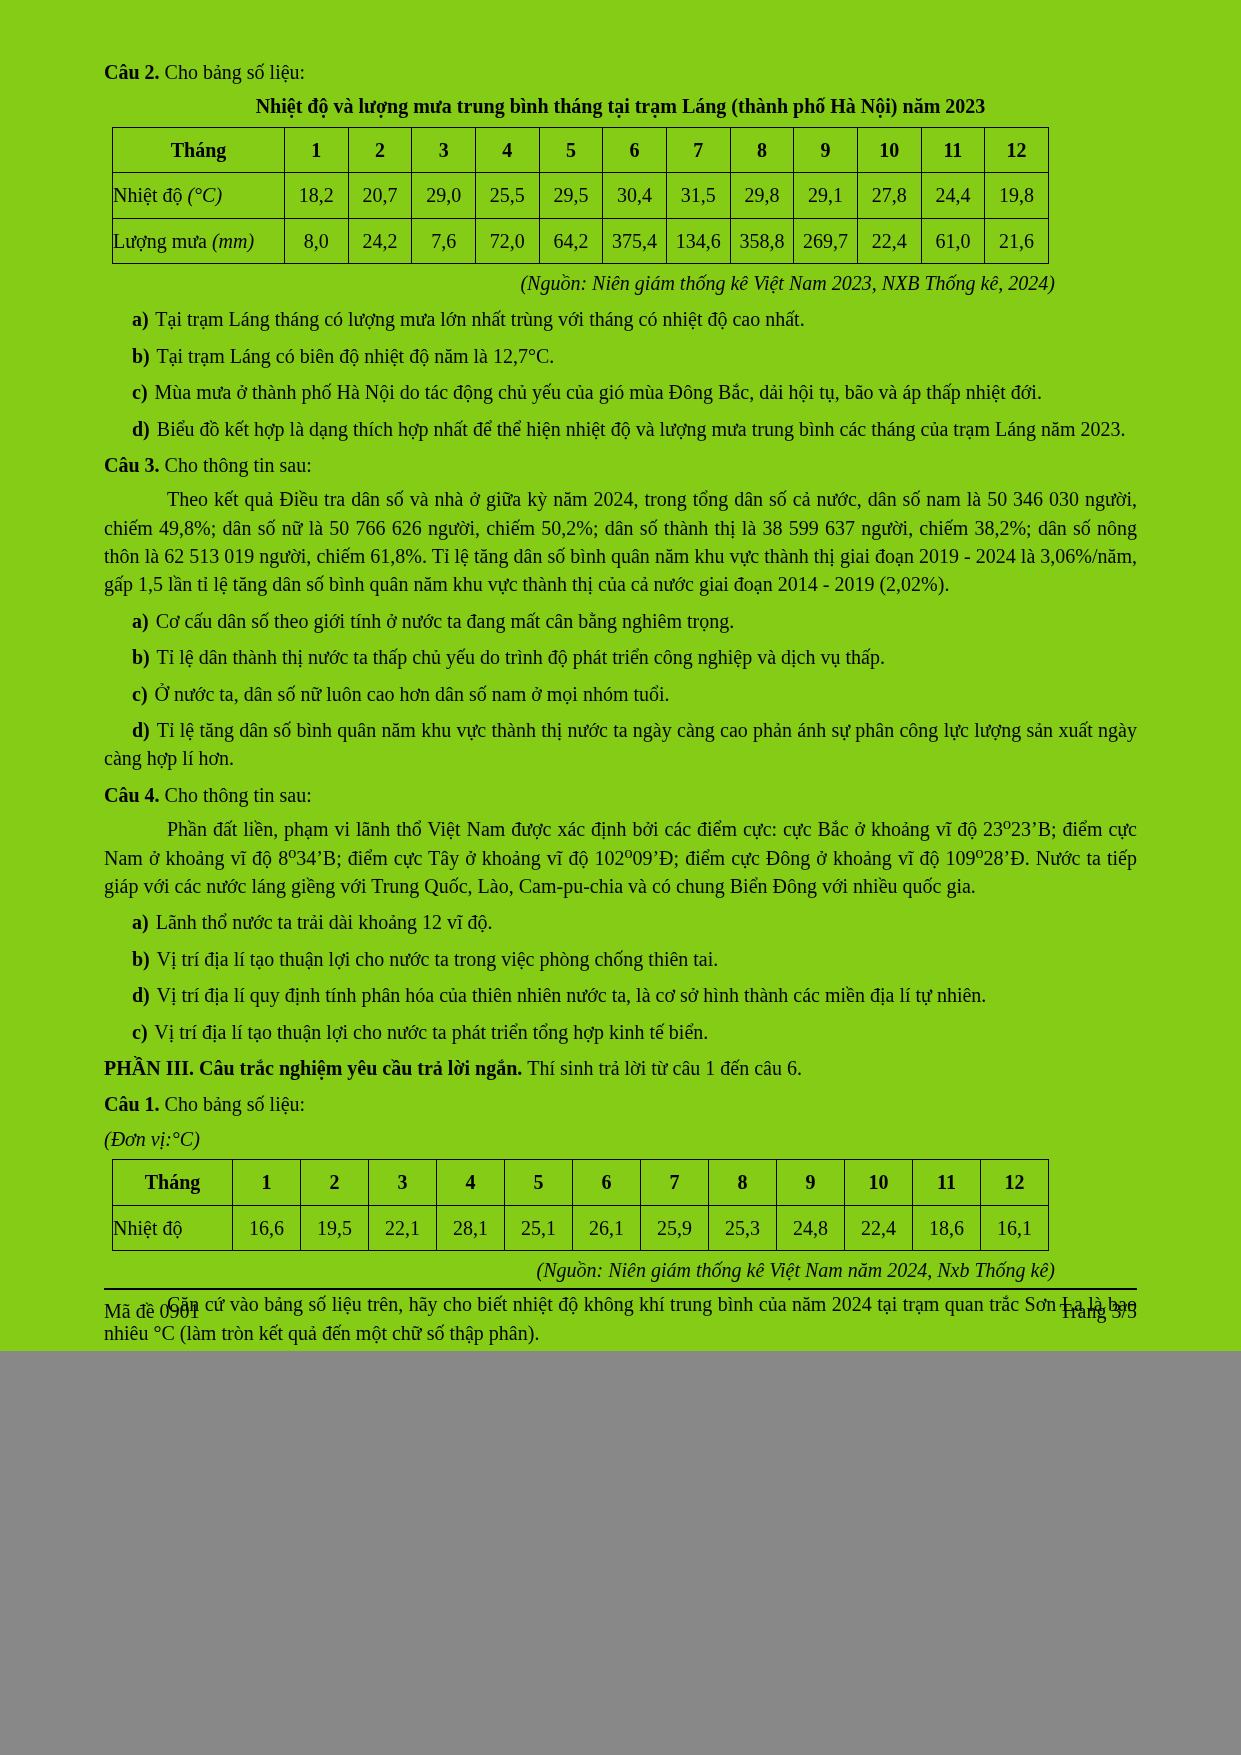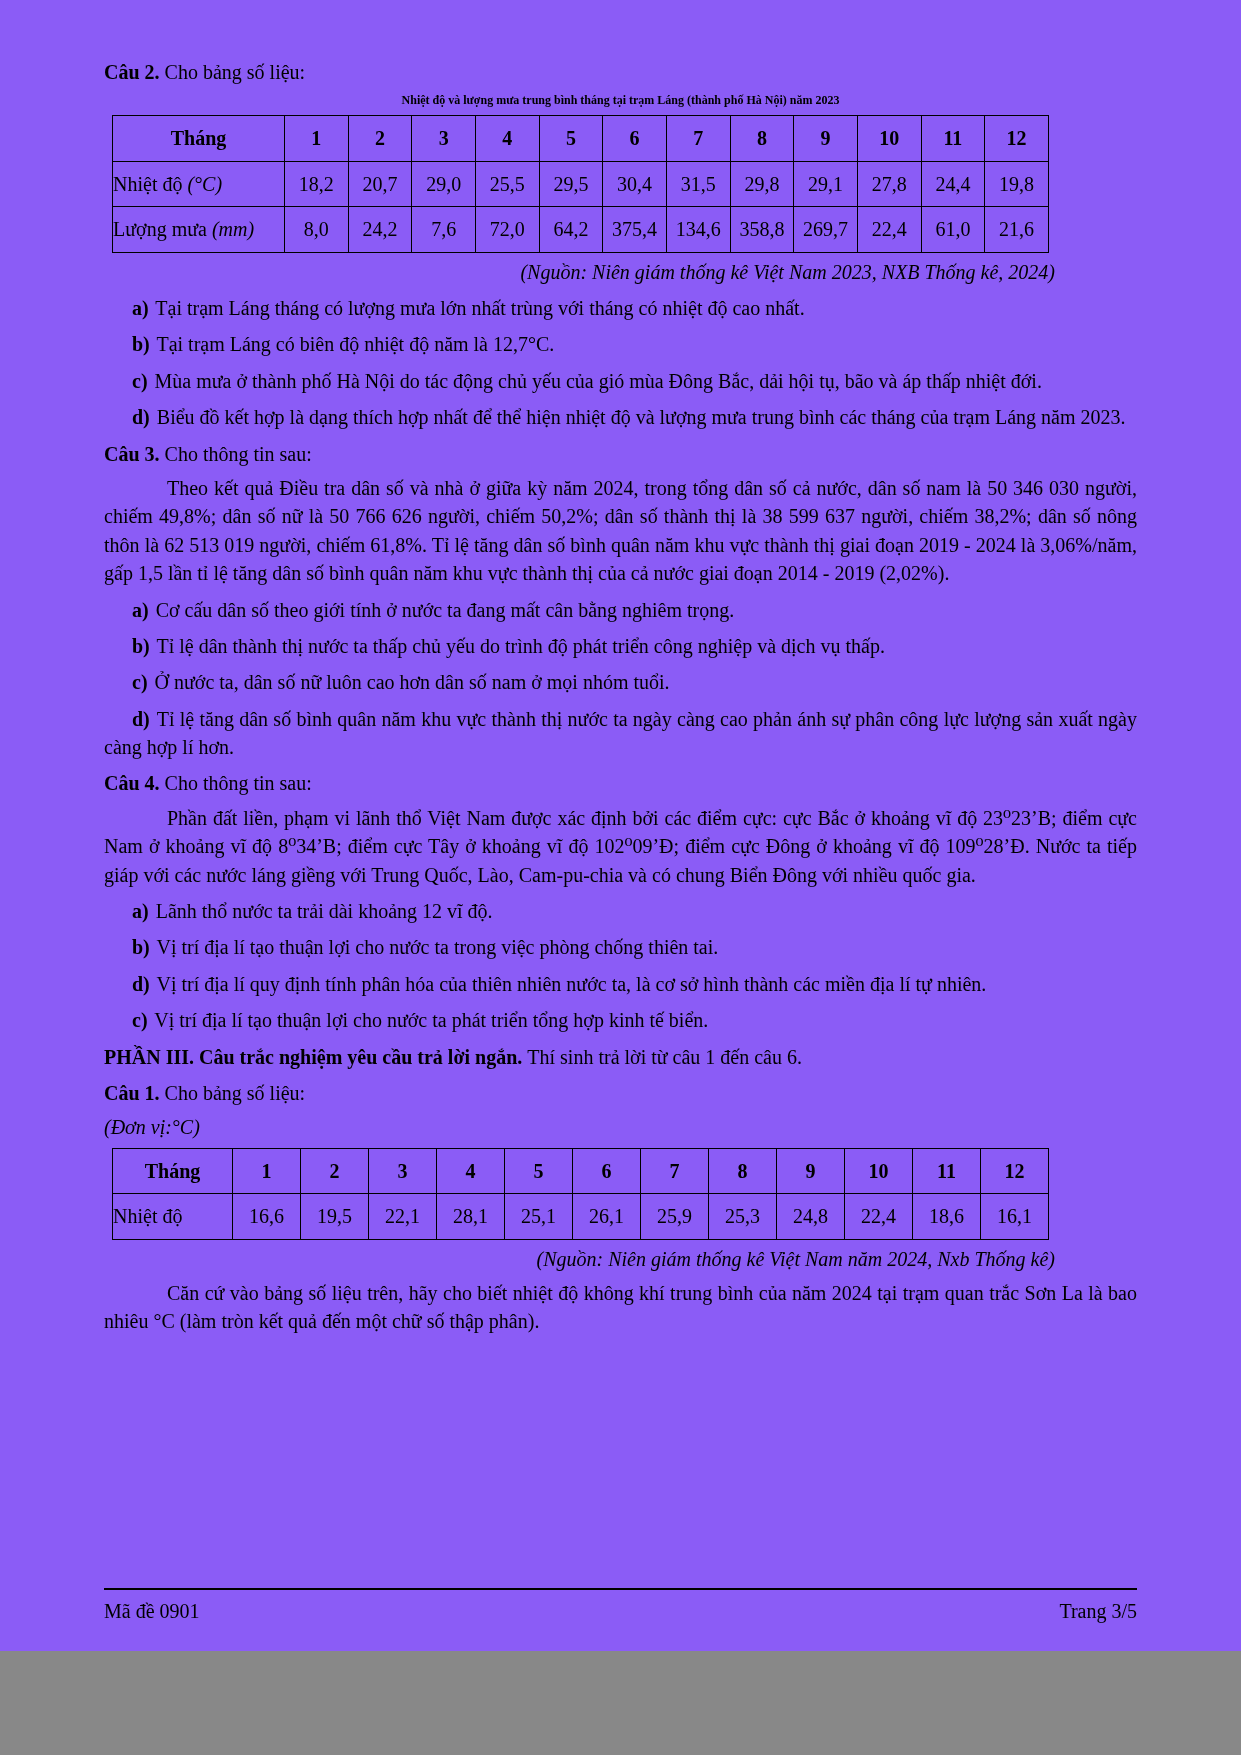--- a/index.html
+++ b/index.html
@@ -1,32 +1,32 @@
 <!DOCTYPE html>
 <html><head>
 <meta charset="utf-8">
 <style>
   * { margin:0; padding:0; box-sizing:border-box; }
   html,body { background:#888; }
   .page {
-    width:1241px; height:1651px; margin:0 auto; background:#8b5cf6;
+    width:1241px; height:1351px; margin:0 auto; background:#84cc16;
     position:relative; color:#000;
     font-family:"Liberation Serif","DejaVu Serif",serif;
     font-size:20px; line-height:1.42;
     padding:50px 104px 0 104px;
   }
   p { margin:0; }
   .q-head { margin-top:8px; }
   .q-head b { margin-right:5px; }
   .part-head { margin-top:8px; }
   .part-head b { margin-right:5px; }
   .stmt { margin-top:8px; text-indent:28px; text-align:justify; }
   .stmt-label { margin-right:2px; }
   .body-par { margin-top:6px; text-indent:63px; text-align:justify; }
-  .table-title { text-align:center; font-weight:bold; margin-top:6px; font-size:12px; }
+  .table-title { text-align:center; font-weight:bold; margin-top:6px; font-size:20px; }
   .data-table {
     border-collapse:collapse; table-layout:fixed;
     width:937px; margin:6px 0 4px 8px;
   }
   .data-table td { border:1px solid #000; text-align:center; padding:8px 2px; vertical-align:middle; }
   .data-table .corner { font-weight:bold; width:172px; }
   .data-table .corner-sm { width:120px; }
   .months-row td { font-weight:bold; }
   .data-table td.row-label { text-align:left; padding-left:0;font-family:Liberation Serif, serif; }
   .source { text-align:right; font-style:italic; margin-top:5px; padding-right:82px; }

